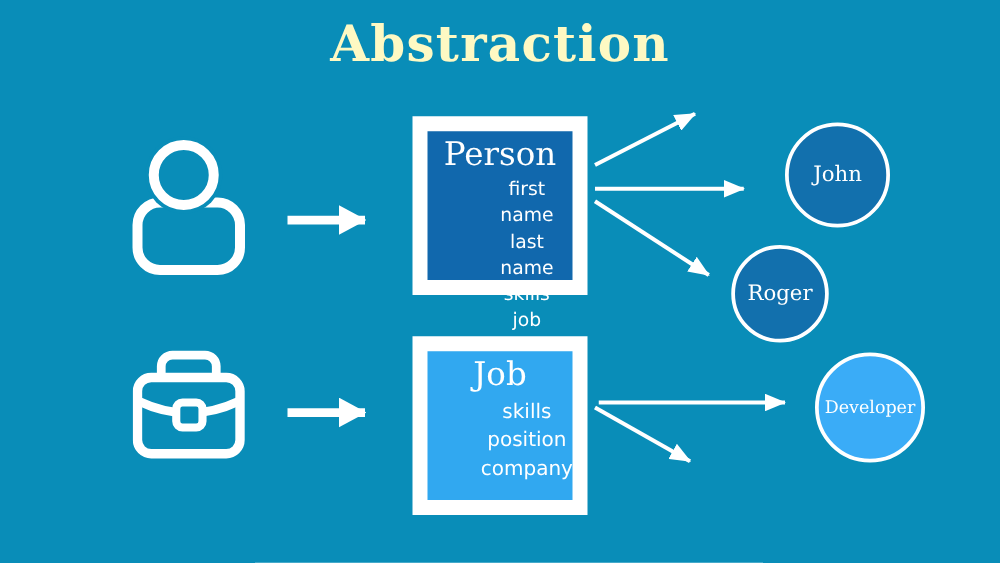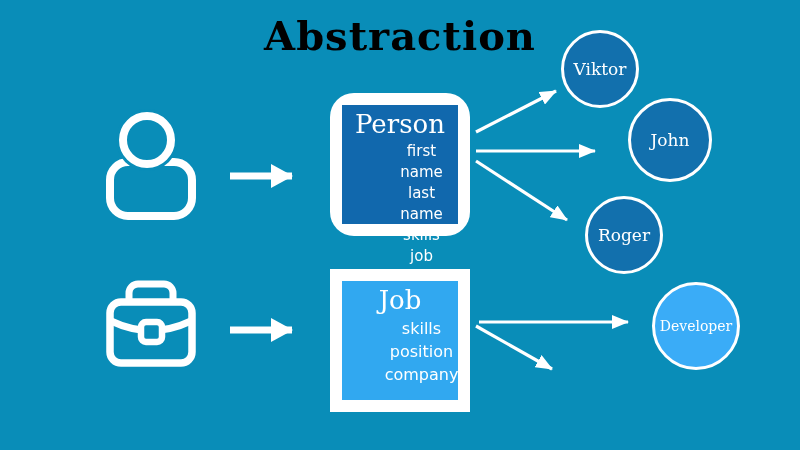--- a/index.html
+++ b/index.html
@@ -8,21 +8,21 @@
     width:800px;height:450px;
     background:#098db8;
     overflow:hidden;
     font-family:"DejaVu Serif", serif;
   }
   .title{
     position:absolute;
     left:0;right:0;top:12px;
     margin:0;
     text-align:center;
-    color:#000000;
+    color:#fef9c3;
     font-family:"DejaVu Serif", serif;
     font-weight:bold;
     font-size:40px;
     letter-spacing:1px;
   }
   .arrow-layer{position:absolute;left:0;top:0;pointer-events:none;}
   .icon-wrap{position:absolute;}
   
   .class-box{position:absolute;background:#ffffff;}
   .class-box .inner{
@@ -97,21 +97,21 @@
 
   <div class="icon-wrap" style="left:106px;top:276px;width:90px;height:92px;">
     <svg width="90" height="92" viewBox="0 0 90 92">
       <rect x="23" y="8" width="44" height="30" rx="9" fill="none" stroke="#ffffff" stroke-width="7"></rect>
       <rect x="4" y="26" width="82" height="61" rx="11" fill="#098db8" stroke="#ffffff" stroke-width="7.5"></rect>
       <path d="M5,45 Q45,64 85,45" fill="none" stroke="#ffffff" stroke-width="7"></path>
       <rect x="35" y="46" width="21" height="20" rx="5" fill="#098db8" stroke="#ffffff" stroke-width="6.5"></rect>
     </svg>
   </div>
 
-  <div class="class-box" style="left:330px;top:93px;width:140px;height:143px;border-radius:24px;">
+  <div class="class-box" style="left:330px;top:93px;width:140px;height:143px;">
     <div class="inner dark">
       <div class="class-title">Person</div>
       <div class="class-fields">
         <div>first name</div>
         <div>last name</div>
         <div>skills</div>
         <div>job</div>
       </div>
     </div>
   </div>
@@ -120,23 +120,20 @@
     <div class="inner light">
       <div class="class-title">Job</div>
       <div class="class-fields job-fields">
         <div>skills</div>
         <div>position</div>
         <div>company</div>
       </div>
     </div>
   </div>
 
-  <div class="circle dark c-viktor">
-    <span>Viktor</span>
-  </div>
   <div class="circle dark c-john">
     <span>John</span>
   </div>
   <div class="circle dark c-roger">
     <span>Roger</span>
   </div>
 
   <div class="circle light c-developer">
     <span>Developer</span>
   </div>

